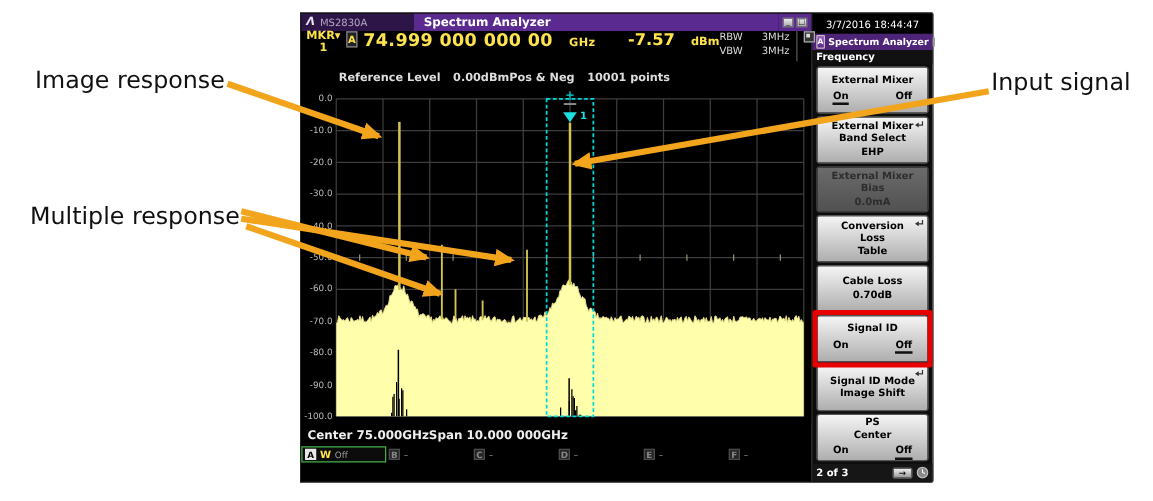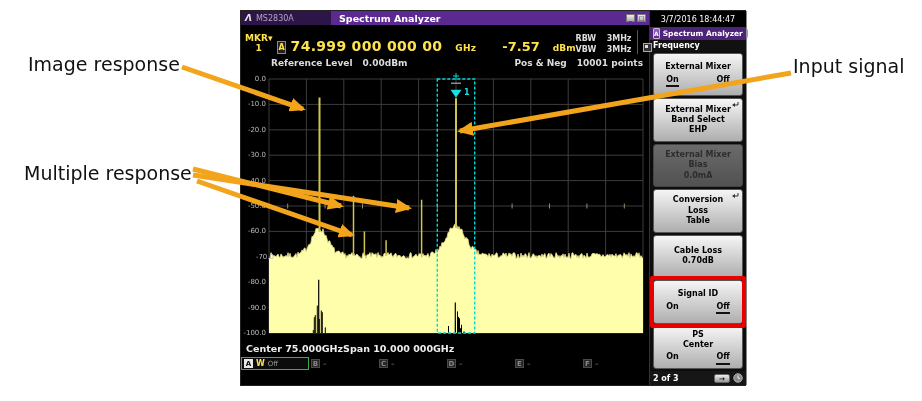--- a/index.html
+++ b/index.html
@@ -16,39 +16,39 @@
   .titlebar{height:14px;display:flex;align-items:stretch;font-size:9px;}
   .logo-seg{width:86px;background:#2e1547;color:#b3a6c6;display:flex;align-items:center;gap:4px;
             padding-left:4px;font-size:8px;}
   .logo-mark{color:#e8e4ee;font-weight:bold;font-style:italic;font-size:9px;}
   .title-seg{flex:1;background:#5b2a90;color:#fff;font-weight:bold;display:flex;
              align-items:center;padding-left:8px;font-size:9.5px;}
   .winbtns{background:#5b2a90;display:flex;align-items:center;gap:2px;padding:0 3px;}
   .winbtn{width:9px;height:8px;background:linear-gradient(#eee,#aaa);border:1px solid #777;
           font-size:6px;line-height:6px;text-align:center;color:#222;box-sizing:border-box;}
   
-  .mkrbar{height:29px;background:#000;display:flex;align-items:flex-end;padding:0 4px;}
+  .mkrbar{height:29px;background:#000;display:flex;align-items:flex-start;padding:0 4px;}
   .mkr{display:flex;flex-direction:column;align-items:center;color:#ffe34d;font-weight:bold;
        font-size:9px;line-height:1.1;}
   .badge-a{width:11px;height:11px;border:1px solid #888;background:#222;color:#ffe34d;
            font-size:8px;font-weight:bold;display:flex;align-items:center;justify-content:center;
            margin:0 5px;}
   .freq{color:#ffe34d;font-weight:bold;font-size:14px;letter-spacing:.3px;white-space:nowrap;}
   .unit{font-size:9px;margin-left:13px;}
   .level{color:#ffe34d;font-weight:bold;font-size:13px;margin-left:26px;white-space:nowrap;}
   .vsep{border-left:1px solid #555;height:24px;margin:0 5px;}
   .bwblk{margin-left:auto;display:flex;flex-direction:column;gap:2px;font-size:8px;
-         font-weight:bold;color:#ddd;}
+         font-weight:normal;color:#ddd;}
   .bwrow{display:flex;width:56px;justify-content:space-between;}
   .swtblk{display:flex;align-items:flex-end;padding-bottom:2px;gap:4px;font-size:8px;
           font-weight:bold;color:#ddd;}
   .swticon{width:7px;height:7px;border:1px solid #aaa;background:#333;position:relative;}
   .swticon::after{content:"";position:absolute;left:1px;top:1px;width:3px;height:3px;background:#ddd;}
   
-  .inforow{height:17px;display:flex;align-items:center;justify-content:space-between;
+  .inforow{height:17px;display:flex;align-items:center;
            padding:0 6px 0 30px;font-size:9px;font-weight:bold;color:#ddd;background:#000;}
   .inforow .pair{display:flex;gap:10px;}
   
   .chart{height:268px;position:relative;background:#000;}
   .ylab{position:absolute;width:25px;text-align:right;font-size:7px;color:#bbb;line-height:8px;}
   #grid-svg{position:absolute;left:28px;top:8px;overflow:visible;}
   
   .csrow{height:18px;display:flex;align-items:center;
          padding:0 5px;font-size:9.5px;font-weight:bold;color:#eee;background:#000;}
   
@@ -206,21 +206,21 @@
             <path d="M181.5,10.727799999999998 L192.5,10.727799999999998 L187,18.7278 Z" fill="#1ae0e0"></path>
             <text x="195" y="16.2278" fill="#1ae0e0" font-size="8" font-weight="bold">1</text>
           </svg>
       <span class="ylab" style="left:0;top:4.0px;">0.0</span>
           <span class="ylab" style="left:0;top:29.4px;">-10.0</span>
           <span class="ylab" style="left:0;top:54.8px;">-20.0</span>
           <span class="ylab" style="left:0;top:80.2px;">-30.0</span>
           <span class="ylab" style="left:0;top:105.6px;">-40.0</span>
           <span class="ylab" style="left:0;top:131.0px;">-50.0</span>
           <span class="ylab" style="left:0;top:156.4px;">-60.0</span>
-          <span class="ylab" style="left:0;top:181.8px;padding-left:8px;">-70.0</span>
+          <span class="ylab" style="left:0;top:181.8px;">-70.0</span>
           <span class="ylab" style="left:0;top:207.2px;">-80.0</span>
           <span class="ylab" style="left:0;top:232.6px;">-90.0</span>
           <span class="ylab" style="left:0;top:258.0px;">-100.0</span>
         </div>
 
       <div class="csrow">
         <span>Center 75.000GHz</span>
         <span>Span 10.000 000GHz</span>
       </div>
 
@@ -297,20 +297,28 @@
             <div class="skline">Cable Loss</div>
             <div class="skline">0.70dB</div>
           </div>
           <div class="skey">
             <div class="skline">Signal ID</div>
             <div class="togglerow">
               <span class="">On</span>
               <span class="sel">Off</span>
             </div>
             <div class="redbox"></div>
+          </div>
+          <div class="skey">
+            <div class="skline">Signal ID Mode</div>
+            <div class="skline">Image Shift</div>
+            <svg class="hook" width="8" height="8">
+              <path d="M7,1 V4 H3" stroke="#333" stroke-width="1" fill="none"></path>
+              <path d="M4,2 L1,4 L4,6 Z" fill="#333"></path>
+            </svg>
           </div>
           <div class="skey">
             <div class="skline">PS</div>
             <div class="skline">Center</div>
             <div class="togglerow">
               <span class="">On</span>
               <span class="sel">Off</span>
             </div>
           </div>
         </div>

